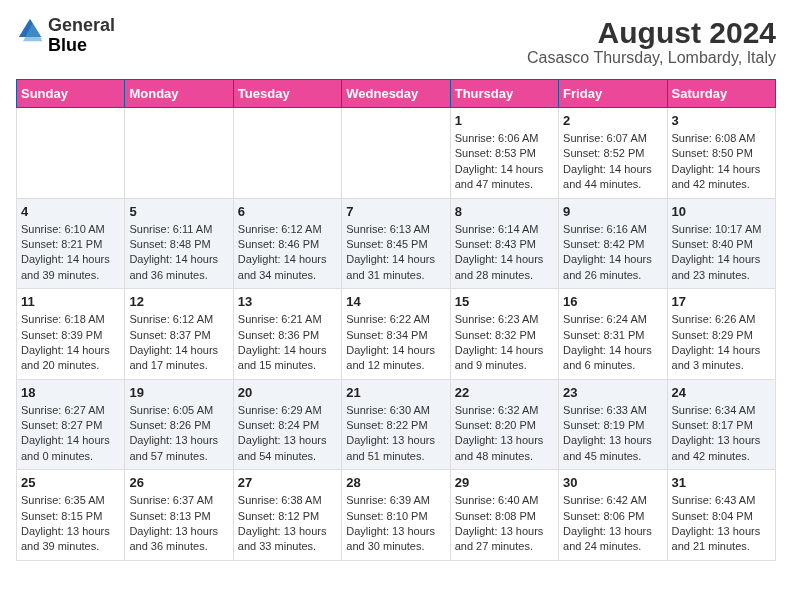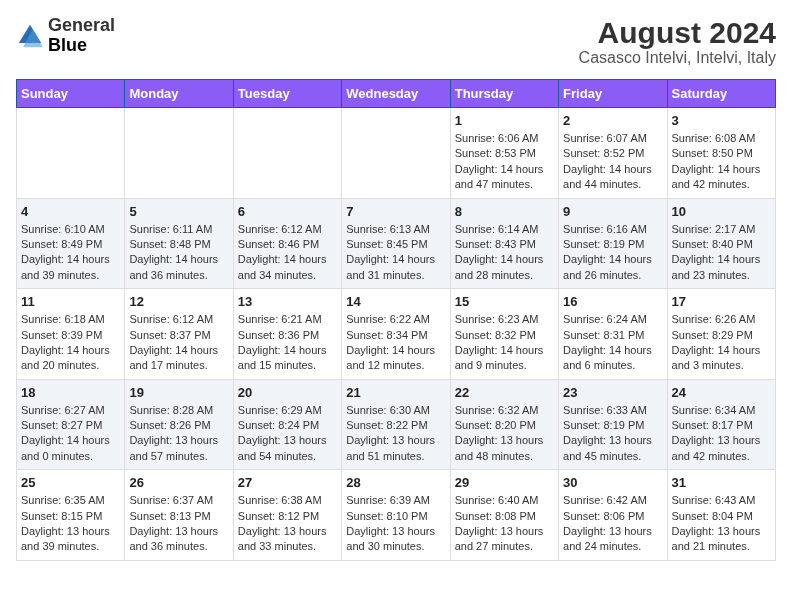--- a/index.html
+++ b/index.html
@@ -11,21 +11,21 @@
       padding: 16px;
     }
     .header {
       display: flex;
       justify-content: space-between;
       align-items: flex-start;
       margin-bottom: 12px;
     }
     .logo {
       display: flex;
-      align-items: center;
+      align-items: flex-start;
       gap: 4px;
     }
     .logo-text {
       font-size: 18px;
       font-weight: bold;
       line-height: 1.1;
     }
     .logo-general { color: #333; }
     .logo-blue { color: #000000; }
     .logo-icon {
@@ -44,21 +44,21 @@
     .location {
       font-size: 16px;
       color: #555;
     }
     table {
       width: 100%;
       border-collapse: collapse;
       table-layout: fixed;
     }
     thead tr {
-      background-color: #8b5cf6;
+      background-color: #ec4899;
       color: #fff;
     }
     thead th {
       padding: 6px 4px;
       font-size: 13px;
       font-weight: bold;
       text-align: left;
       border: 1px solid #1a5a9a;
     }
     tbody tr {
@@ -99,21 +99,21 @@
       <polygon points="20,4 36,30 4,30" fill="#2a6db5"></polygon>
       <polygon points="24,10 38,36 10,36" fill="#4a9fd5" opacity="0.6"></polygon>
     </svg>
     <div class="logo-text">
       <span class="logo-general">General</span><br>
       <span class="logo-blue">Blue</span>
     </div>
   </div>
   <div class="title-block">
     <div class="month-title">August 2024</div>
-    <div class="location">Casasco Intelvi, Intelvi, Italy</div>
+    <div class="location">Casasco Thursday, Lombardy, Italy</div>
   </div>
 </div>
 
 <table>
   <thead>
     <tr>
     <th>Sunday</th>
         <th>Monday</th>
         <th>Tuesday</th>
         <th>Wednesday</th>
@@ -147,21 +147,21 @@
           <div class="day-info">Sunrise: 6:08 AM
 Sunset: 8:50 PM
 Daylight: 14 hours
 and 42 minutes.</div>
         </td>
       </tr>
       <tr>
         <td>
           <div class="day-num">4</div>
           <div class="day-info">Sunrise: 6:10 AM
-Sunset: 8:49 PM
+Sunset: 8:21 PM
 Daylight: 14 hours
 and 39 minutes.</div>
         </td>
         <td>
           <div class="day-num">5</div>
           <div class="day-info">Sunrise: 6:11 AM
 Sunset: 8:48 PM
 Daylight: 14 hours
 and 36 minutes.</div>
         </td>
@@ -182,27 +182,27 @@
         <td>
           <div class="day-num">8</div>
           <div class="day-info">Sunrise: 6:14 AM
 Sunset: 8:43 PM
 Daylight: 14 hours
 and 28 minutes.</div>
         </td>
         <td>
           <div class="day-num">9</div>
           <div class="day-info">Sunrise: 6:16 AM
-Sunset: 8:19 PM
+Sunset: 8:42 PM
 Daylight: 14 hours
 and 26 minutes.</div>
         </td>
         <td>
           <div class="day-num">10</div>
-          <div class="day-info">Sunrise: 2:17 AM
+          <div class="day-info">Sunrise: 10:17 AM
 Sunset: 8:40 PM
 Daylight: 14 hours
 and 23 minutes.</div>
         </td>
       </tr>
       <tr>
         <td>
           <div class="day-num">11</div>
           <div class="day-info">Sunrise: 6:18 AM
 Sunset: 8:39 PM
@@ -255,21 +255,21 @@
       <tr>
         <td>
           <div class="day-num">18</div>
           <div class="day-info">Sunrise: 6:27 AM
 Sunset: 8:27 PM
 Daylight: 14 hours
 and 0 minutes.</div>
         </td>
         <td>
           <div class="day-num">19</div>
-          <div class="day-info">Sunrise: 8:28 AM
+          <div class="day-info">Sunrise: 6:05 AM
 Sunset: 8:26 PM
 Daylight: 13 hours
 and 57 minutes.</div>
         </td>
         <td>
           <div class="day-num">20</div>
           <div class="day-info">Sunrise: 6:29 AM
 Sunset: 8:24 PM
 Daylight: 13 hours
 and 54 minutes.</div>

